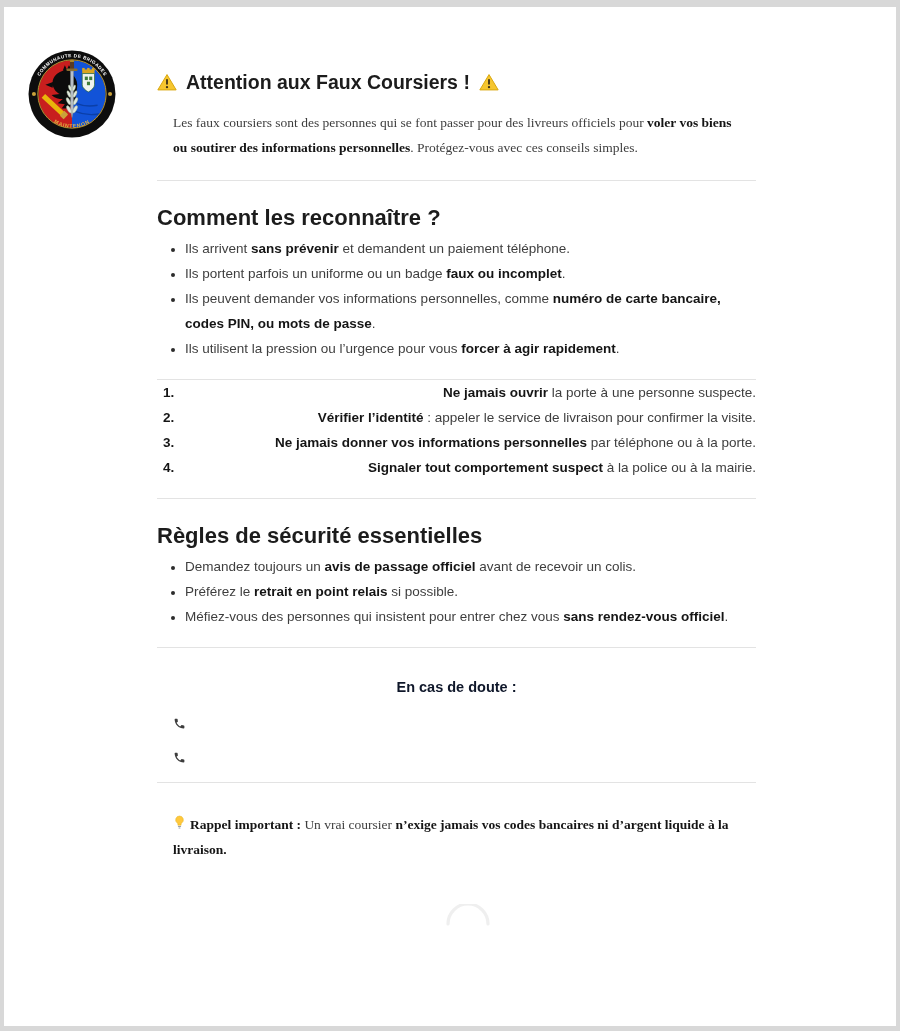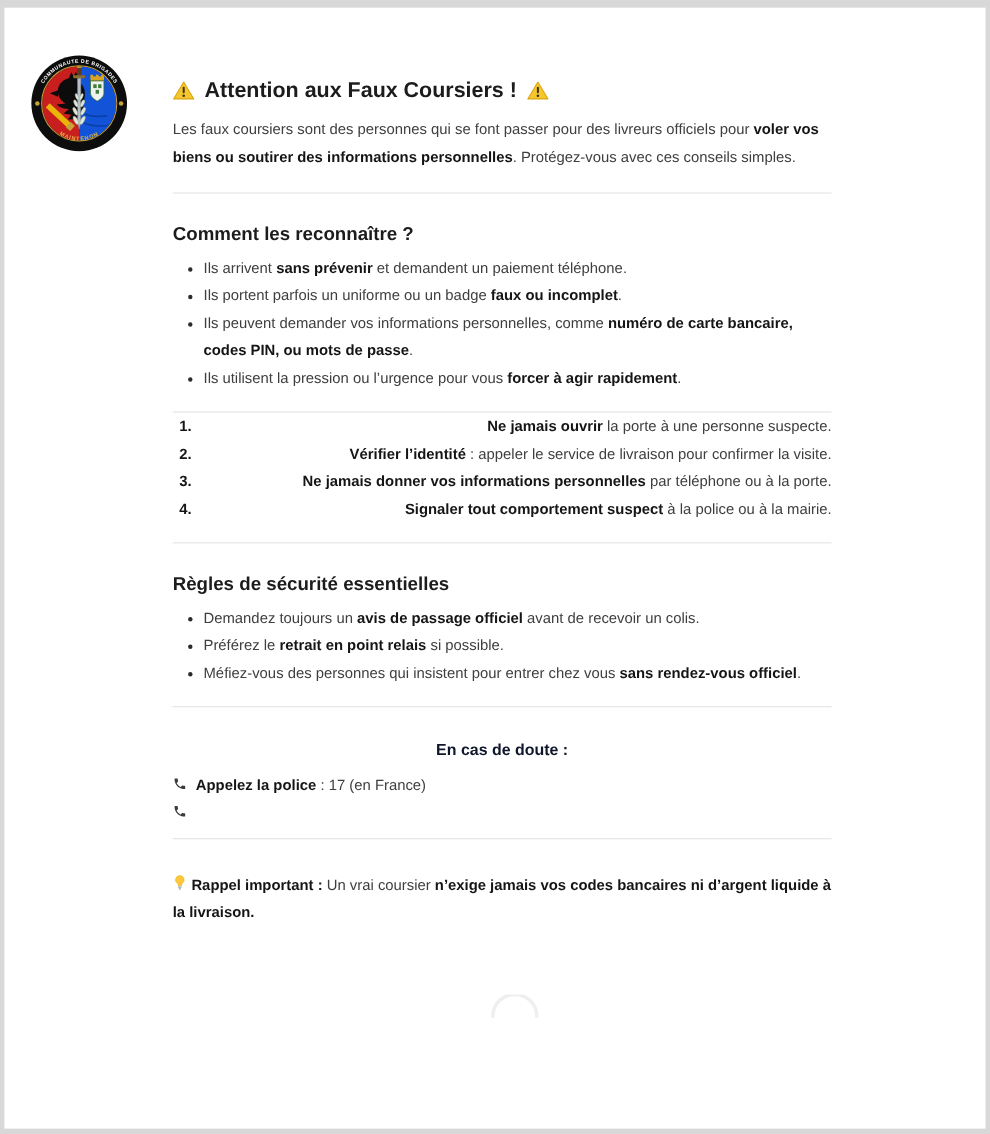--- a/index.html
+++ b/index.html
@@ -3,23 +3,23 @@
 <meta charset="utf-8">
 <style>
   html,body{margin:0;padding:0;width:900px;height:1031px;overflow:hidden;
     background:#d8d8d8;font-family:"Liberation Sans","DejaVu Sans",sans-serif;}
   .page{position:absolute;left:4px;right:4px;top:7px;bottom:5px;background:#ffffff;}
   .logo{position:absolute;left:24px;top:43px;width:88px;height:88px;}
   .content{margin-left:153px;width:599px;padding-top:64px;color:#3e3e3e;
     font-size:13.5px;line-height:25px;}
   h1{font-size:19.5px;line-height:23px;margin:0 0 11px;color:#1c1c1c;
     font-weight:700;display:flex;align-items:center;gap:9px;}
-  h2{font-size:17px;line-height:20px;margin:27px 0 8px;color:#1c1c1c;font-weight:700;}
+  h2{font-size:22px;line-height:20px;margin:27px 0 8px;color:#1c1c1c;font-weight:700;}
   h3{font-size:14.5px;line-height:18px;margin:30px 0 10px;color:#0f172a;font-weight:700;text-align:center;}
-  p{margin:0;}
+  p{margin:16px;font-family:Liberation Serif, serif;}
   strong{font-weight:700;color:#151515;}
   hr{border:none;border-top:1px solid #e3e3e3;margin:18px 0 0;}
   hr.after-intro{margin-top:20px;}
   ul,ol{margin:0;padding:0 0 0 28px;}
   ul li{margin:0;}
   ol{counter-reset:step;list-style:none;text-align:right;}
   ol li{counter-increment:step;position:relative;}
   ol li::before{content:counter(step) ".";position:absolute;left:-22px;
     font-weight:700;color:#151515;}
   ul li::marker{color:#2c2c2c;font-size:12px;}
@@ -156,21 +156,20 @@
     </section>
 
     <hr>
 
     <section>
       <h3>En cas de doute :</h3>
       <p class="phone-line">
         <svg class="p-icon" width="13" height="13" viewBox="0 0 24 24">
           <path fill="#3d3d3d" d="M6.62 10.79c1.44 2.83 3.76 5.14 6.59 6.59l2.2-2.2c.27-.27.67-.36 1.02-.24 1.12.37 2.33.57 3.57.57.55 0 1 .45 1 1V20c0 .55-.45 1-1 1-9.39 0-17-7.61-17-17 0-.55.45-1 1-1h3.5c.55 0 1 .45 1 1 0 1.25.2 2.45.57 3.57.11.35.03.74-.25 1.02l-2.2 2.2z"></path>
         </svg>
-        <span><strong>Appelez la police</strong><span> : 17 (en France)</span></span>
       </p>
       <p class="phone-line">
         <svg class="p-icon" width="13" height="13" viewBox="0 0 24 24">
           <path fill="#3d3d3d" d="M6.62 10.79c1.44 2.83 3.76 5.14 6.59 6.59l2.2-2.2c.27-.27.67-.36 1.02-.24 1.12.37 2.33.57 3.57.57.55 0 1 .45 1 1V20c0 .55-.45 1-1 1-9.39 0-17-7.61-17-17 0-.55.45-1 1-1h3.5c.55 0 1 .45 1 1 0 1.25.2 2.45.57 3.57.11.35.03.74-.25 1.02l-2.2 2.2z"></path>
         </svg>
       </p>
     </section>
 
     <hr>
 

